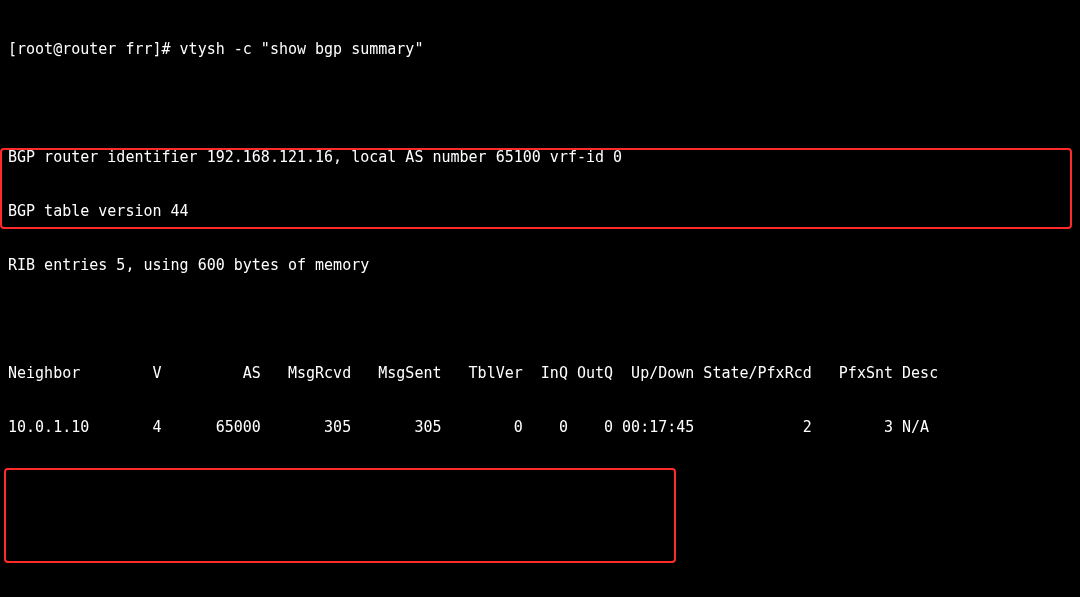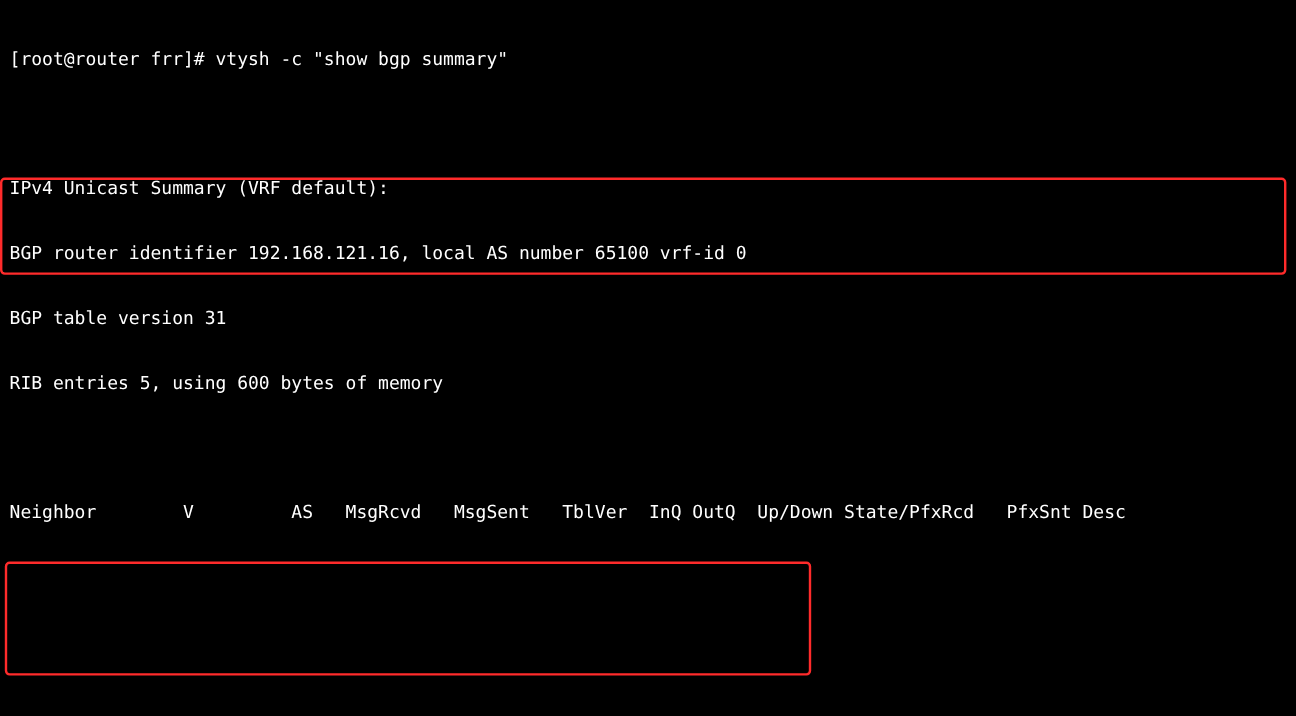--- a/index.html
+++ b/index.html
@@ -43,26 +43,26 @@
     width: 672px;
     height: 95px;
   }
 </style>
 </head>
 <body>
 
 <div class="terminal">
   <div class="line">[root@router frr]# vtysh -c "show bgp summary"</div>
   <div class="line"></div>
-  <div class="line">IPv4 Unicast Summary (VRF default):</div>
   <div class="line">BGP router identifier 192.168.121.16, local AS number 65100 vrf-id 0</div>
-  <div class="line">BGP table version 31</div>
+  <div class="line">BGP table version 44</div>
   <div class="line">RIB entries 5, using 600 bytes of memory</div>
   <div class="line"></div>
   <div class="line">Neighbor        V         AS   MsgRcvd   MsgSent   TblVer  InQ OutQ  Up/Down State/PfxRcd   PfxSnt Desc</div>
+  <div class="line">10.0.1.10       4      65000       305       305        0    0    0 00:17:45            2        3 N/A</div>
   
   
   
   
   
   
   
   
   
   

